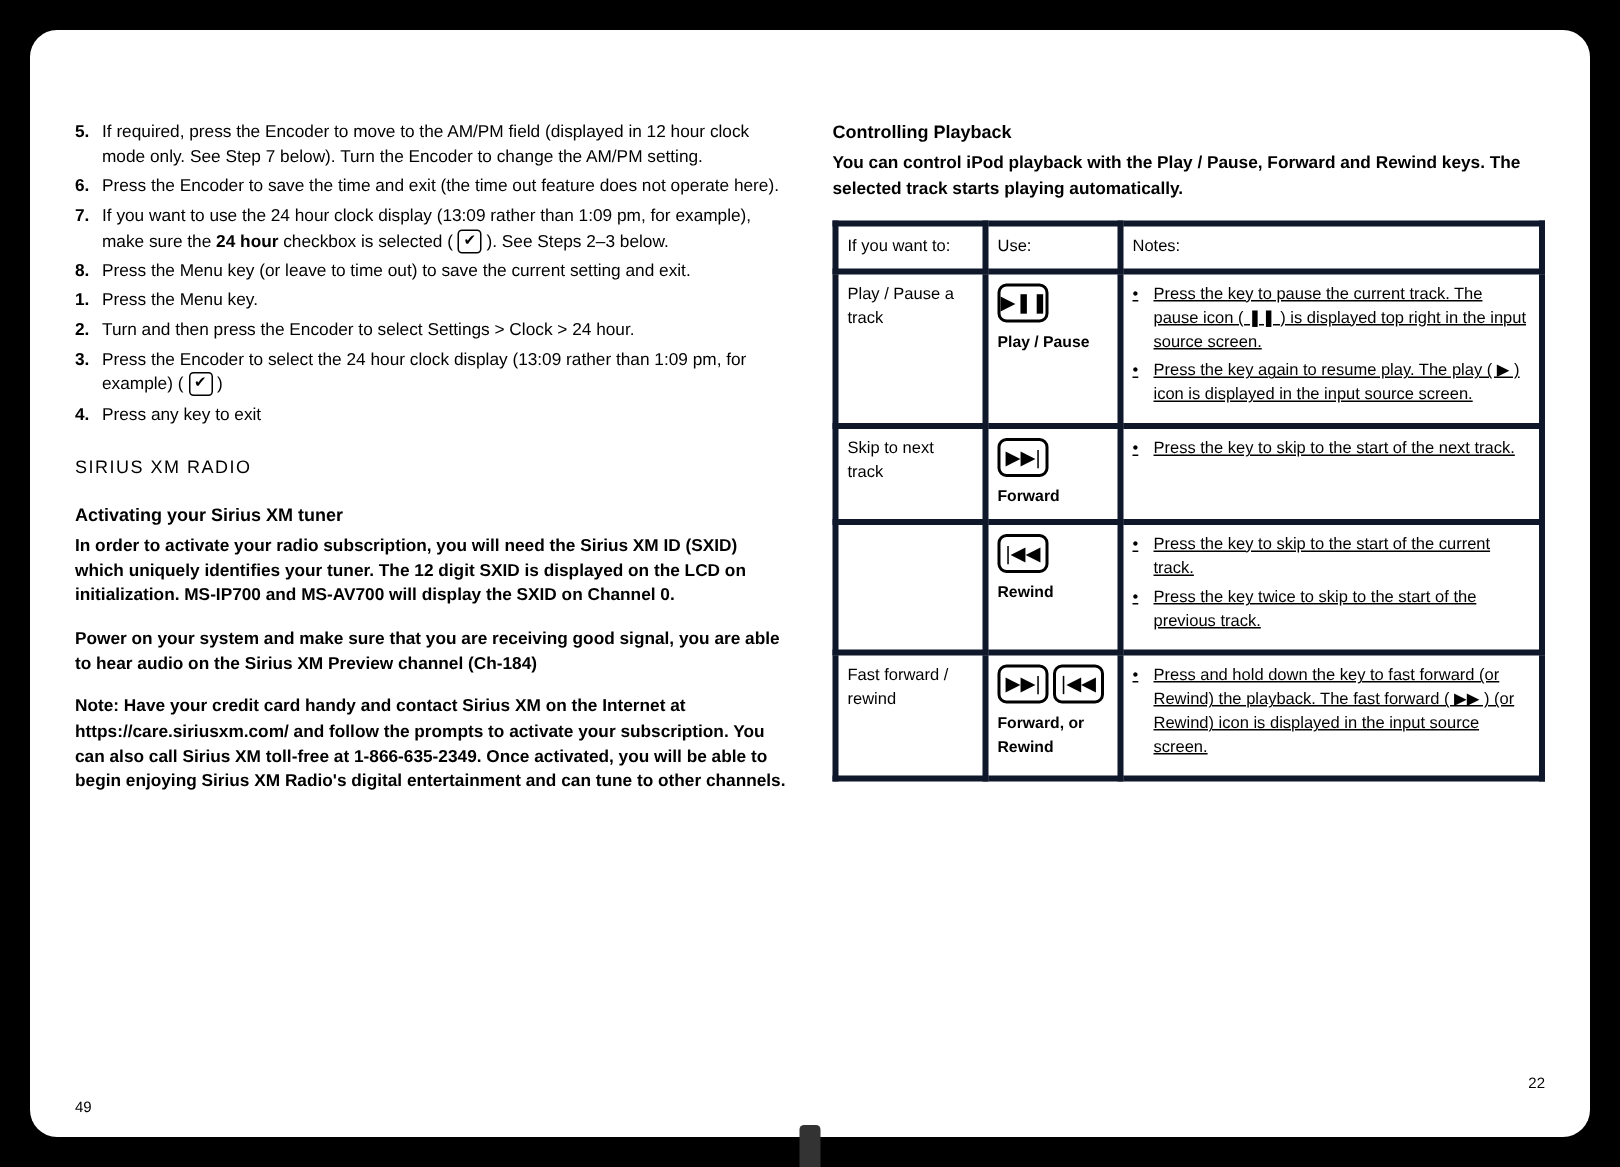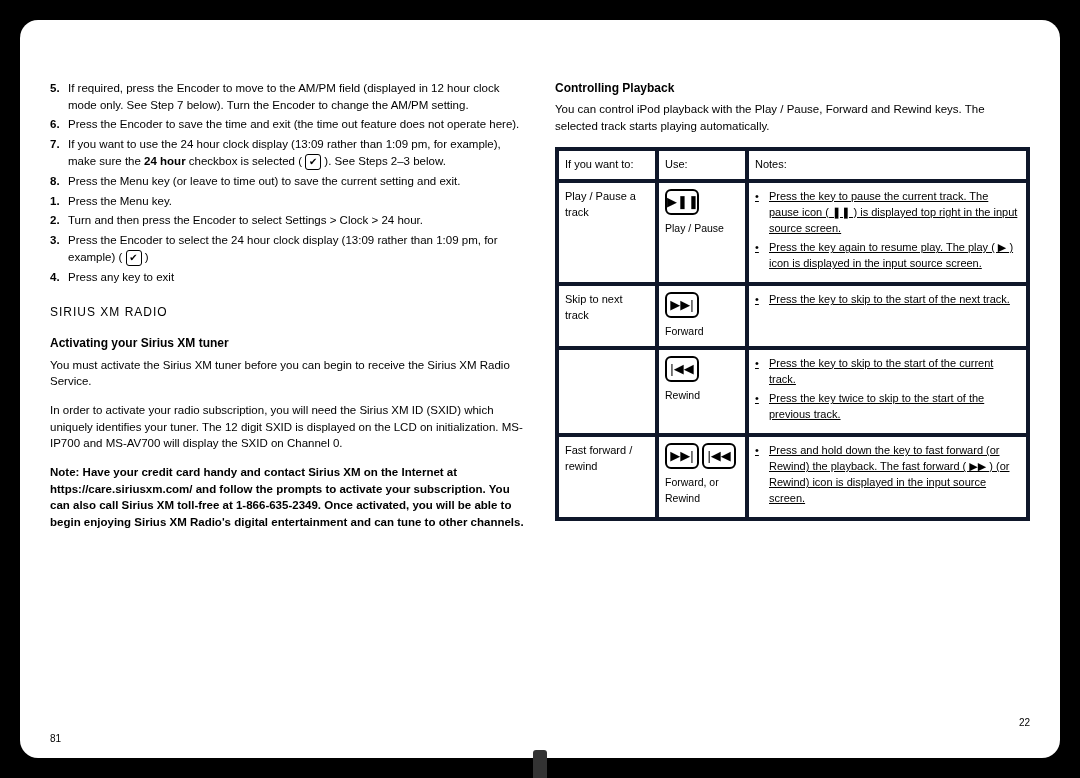--- a/index.html
+++ b/index.html
@@ -13,33 +13,33 @@
     display: flex;
     gap: 30px;
   }
   .col { width: 50%; font-size: 11.5px; line-height: 1.45; color: #000; }
   .ol-item { display: flex; margin-bottom: 3px; }
   .ol-num { width: 18px; flex: 0 0 18px; font-weight: bold; }
   .ol-txt { flex: 1; }
   .sect-title { font-weight: bold; margin-top: 14px; margin-bottom: 4px; font-size: 12px; }
   .subhead { font-weight: bold; margin-top: 14px; margin-bottom: 4px; font-size: 12px; }
   .caps { letter-spacing: 1px; font-size: 12px; margin-top: 18px; margin-bottom: 4px; }
-  .para { margin-bottom: 12px; }
+  .para { margin-bottom: 12px; font-weight: bold; }
   .bold { font-weight: bold; }
   table.ctrl { border-collapse: collapse; width: 100%; margin-top: 10px; font-size: 11px; }
   table.ctrl td, table.ctrl th { border: 4px solid #0f172a; padding: 6px 6px; vertical-align: top; text-align: left; font-weight: normal; }
   table.ctrl th { font-weight: normal; }
   .keycap {
     display: inline-block; width: 34px; height: 26px;
     border: 2px solid #000; border-radius: 6px;
     text-align: center; line-height: 22px; font-size: 13px;
     margin: 0 auto 6px auto;
   }
   .use-cell { text-align: center; width: 90px; }
-  .use-label { font-size: 10.5px; }
+  .use-label { font-size: 10.5px; font-weight: bold; }
   .notes-cell ul { list-style: none; padding-left: 0; text-decoration: underline; }
   .notes-cell li { display: flex; margin-bottom: 4px; }
   .notes-cell li::before { content: "•"; width: 14px; flex: 0 0 14px; }
   .check-icon::before { content: "✔"; display:inline-block; border:1px solid #000; border-radius:3px; width:14px; height:14px; line-height:14px; text-align:center; font-size:10px; vertical-align:middle; }
   .inline-icon { display:inline-block; vertical-align:middle; }
   .pgnum-left { position: absolute; bottom: 12px; left: 30px; font-size: 10px; }
   .pgnum-right { position: absolute; bottom: 28px; right: 30px; font-size: 10px; text-align: center; }
   .spine { position: absolute; left: 50%; bottom: -20px; width: 14px; height: 28px; background: #333; border-radius: 3px 3px 0 0; transform: translateX(-50%); }
 </style>
 </head>
@@ -84,26 +84,26 @@
       </div>
     </div>
     <div class="ol-item">
       <div class="ol-num">4.</div>
       <div class="ol-txt">Press any key to exit</div>
     </div>
 
     <div class="caps">SIRIUS XM RADIO</div>
 
     <div class="subhead">Activating your Sirius XM tuner</div>
-    <div class="para">You must activate the Sirius XM tuner before you can begin to receive the Sirius XM Radio Service.</div>
     <div class="para">In order to activate your radio subscription, you will need the Sirius XM ID (SXID) which uniquely identifies your tuner. The 12 digit SXID is displayed on the LCD on initialization. MS-IP700 and MS-AV700 will display the SXID on Channel 0.</div>
+    <div class="para">Power on your system and make sure that you are receiving good signal, you are able to hear audio on the Sirius XM Preview channel (Ch-184)</div>
 
     <div class="para bold">Note: Have your credit card handy and contact Sirius XM on the Internet at https://care.siriusxm.com/ and follow the prompts to activate your subscription. You can also call Sirius XM toll-free at 1-866-635-2349. Once activated, you will be able to begin enjoying Sirius XM Radio's digital entertainment and can tune to other channels.</div>
 
-    <div class="pgnum-left">81</div>
+    <div class="pgnum-left">49</div>
   </div>
 
   <div class="col">
     <div class="subhead" style="margin-top:0">Controlling Playback</div>
     <div class="para">You can control iPod playback with the Play / Pause, Forward and Rewind keys. The selected track starts playing automatically.</div>
 
     <table class="ctrl">
       <tbody>
           <tr>
         <th style="width:100px">If you want to:</th>

